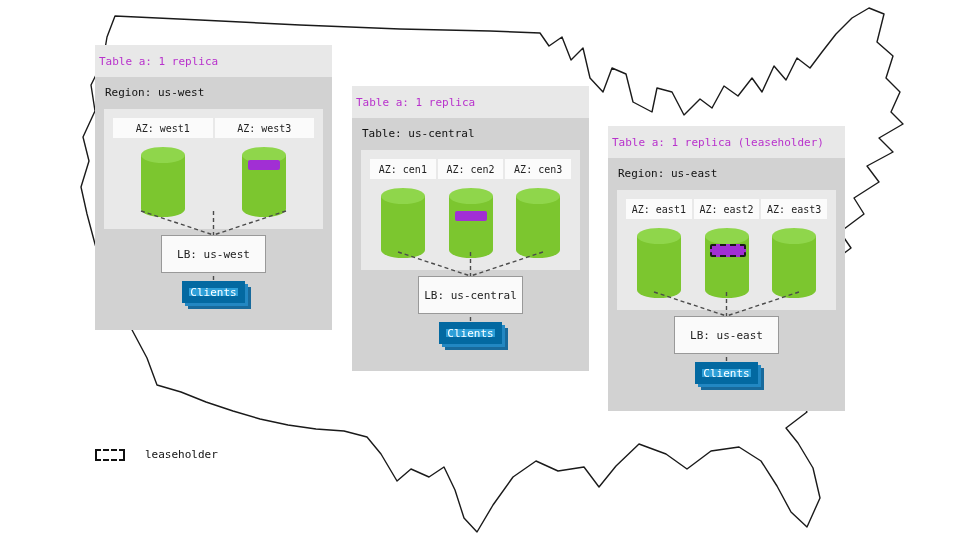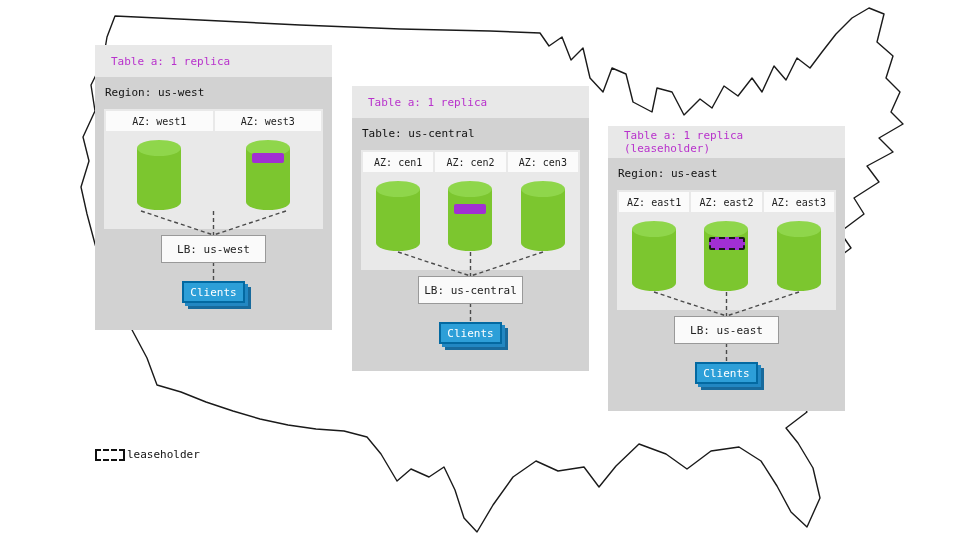--- a/index.html
+++ b/index.html
@@ -5,43 +5,43 @@
   html,body{margin:0;padding:0;}
   body{
     width:960px;height:540px;position:relative;overflow:hidden;
     background:#ffffff;
     font-family:"DejaVu Sans Mono","Liberation Mono",monospace;
   }
   .map-svg{position:absolute;left:0;top:0;z-index:0;}
 
   .panel{position:absolute;width:237px;height:285px;background:#d2d2d2;z-index:2;}
   .panel-header{position:absolute;top:0;left:0;right:0;height:32px;background:#e8e8e8;
-    display:flex;align-items:center;padding:0 16px;box-sizing:border-box;}
+    display:flex;align-items:center;padding:0 4px;box-sizing:border-box;}
   .table-label{font-size:11px;color:#b832cc;letter-spacing:0;}
   .region-label{position:absolute;top:41px;left:10px;font-size:11px;color:#111;}
   .az-box{position:absolute;top:64px;left:9px;width:219px;height:120px;background:#e9e9e9;
-    display:flex;gap:2px;padding:2px;box-sizing:border-box;}
+    display:flex;gap:2px;padding:9px;box-sizing:border-box;}
   .az-col{flex:1;display:flex;flex-direction:column;align-items:center;min-width:0;}
   .az-chip{width:100%;height:20px;background:#fbfbfb;font-size:10px;color:#222;
     display:flex;align-items:center;justify-content:center;box-sizing:border-box;white-space:nowrap;}
   .cyl-wrap{position:relative;margin-top:8px;width:46px;height:72px;}
   .replica-bar{position:absolute;left:7px;width:32px;height:10px;background:#a12fd4;
     border-radius:2px;z-index:3;}
   .replica-bar.leaseholder{left:6px;height:9px;border:2px dashed #1a1a1a;}
   .connectors{position:absolute;left:0;top:0;pointer-events:none;z-index:1;}
   .dash{stroke:#4a4a4a;stroke-width:1.4;stroke-dasharray:4,3;fill:none;}
-  .lb-box{position:absolute;top:190px;left:66px;width:105px;height:28px;background:#fafafa;
+  .lb-box{position:absolute;top:190px;left:66px;width:105px;height:38px;background:#fafafa;
     border:1px solid #999;box-sizing:border-box;font-size:11px;color:#222;
     display:flex;align-items:center;justify-content:center;z-index:2;white-space:nowrap;}
   .clients-box{position:absolute;top:236px;left:87px;width:63px;height:22px;background:#2d9fd8;
-    border:2px solid #0369a1;box-sizing:border-box;color:#fff;font-size:11px;
+    border:7px solid #0369a1;box-sizing:border-box;color:#fff;font-size:11px;
     display:flex;align-items:center;justify-content:center;z-index:2;
     box-shadow:3px 3px 0 #2287c2,6px 6px 0 #186a9c;}
 
-  .legend{position:absolute;left:95px;top:448px;display:flex;align-items:center;gap:2px;z-index:2;}
+  .legend{position:absolute;left:95px;top:448px;display:flex;align-items:center;gap:20px;z-index:2;}
   .legend-swatch{width:26px;height:8px;border:2px dashed #111;background:#fff;}
   .legend-label{font-size:11px;color:#111;}
 </style>
 </head>
 <body>
 
 <svg class="map-svg" width="960" height="540" viewBox="0 0 960 540">
   <path d="M115,16 L200,20 L300,25 L400,29 L490,31 L540,33
            L549,46 L562,37 L571,60 L583,48 L590,78 L603,92 L612,68 L626,74 L633,102 L652,112
            L657,88 L672,92 L684,115 L700,99 L712,108 L724,86 L738,96 L752,78 L762,92 L774,66

